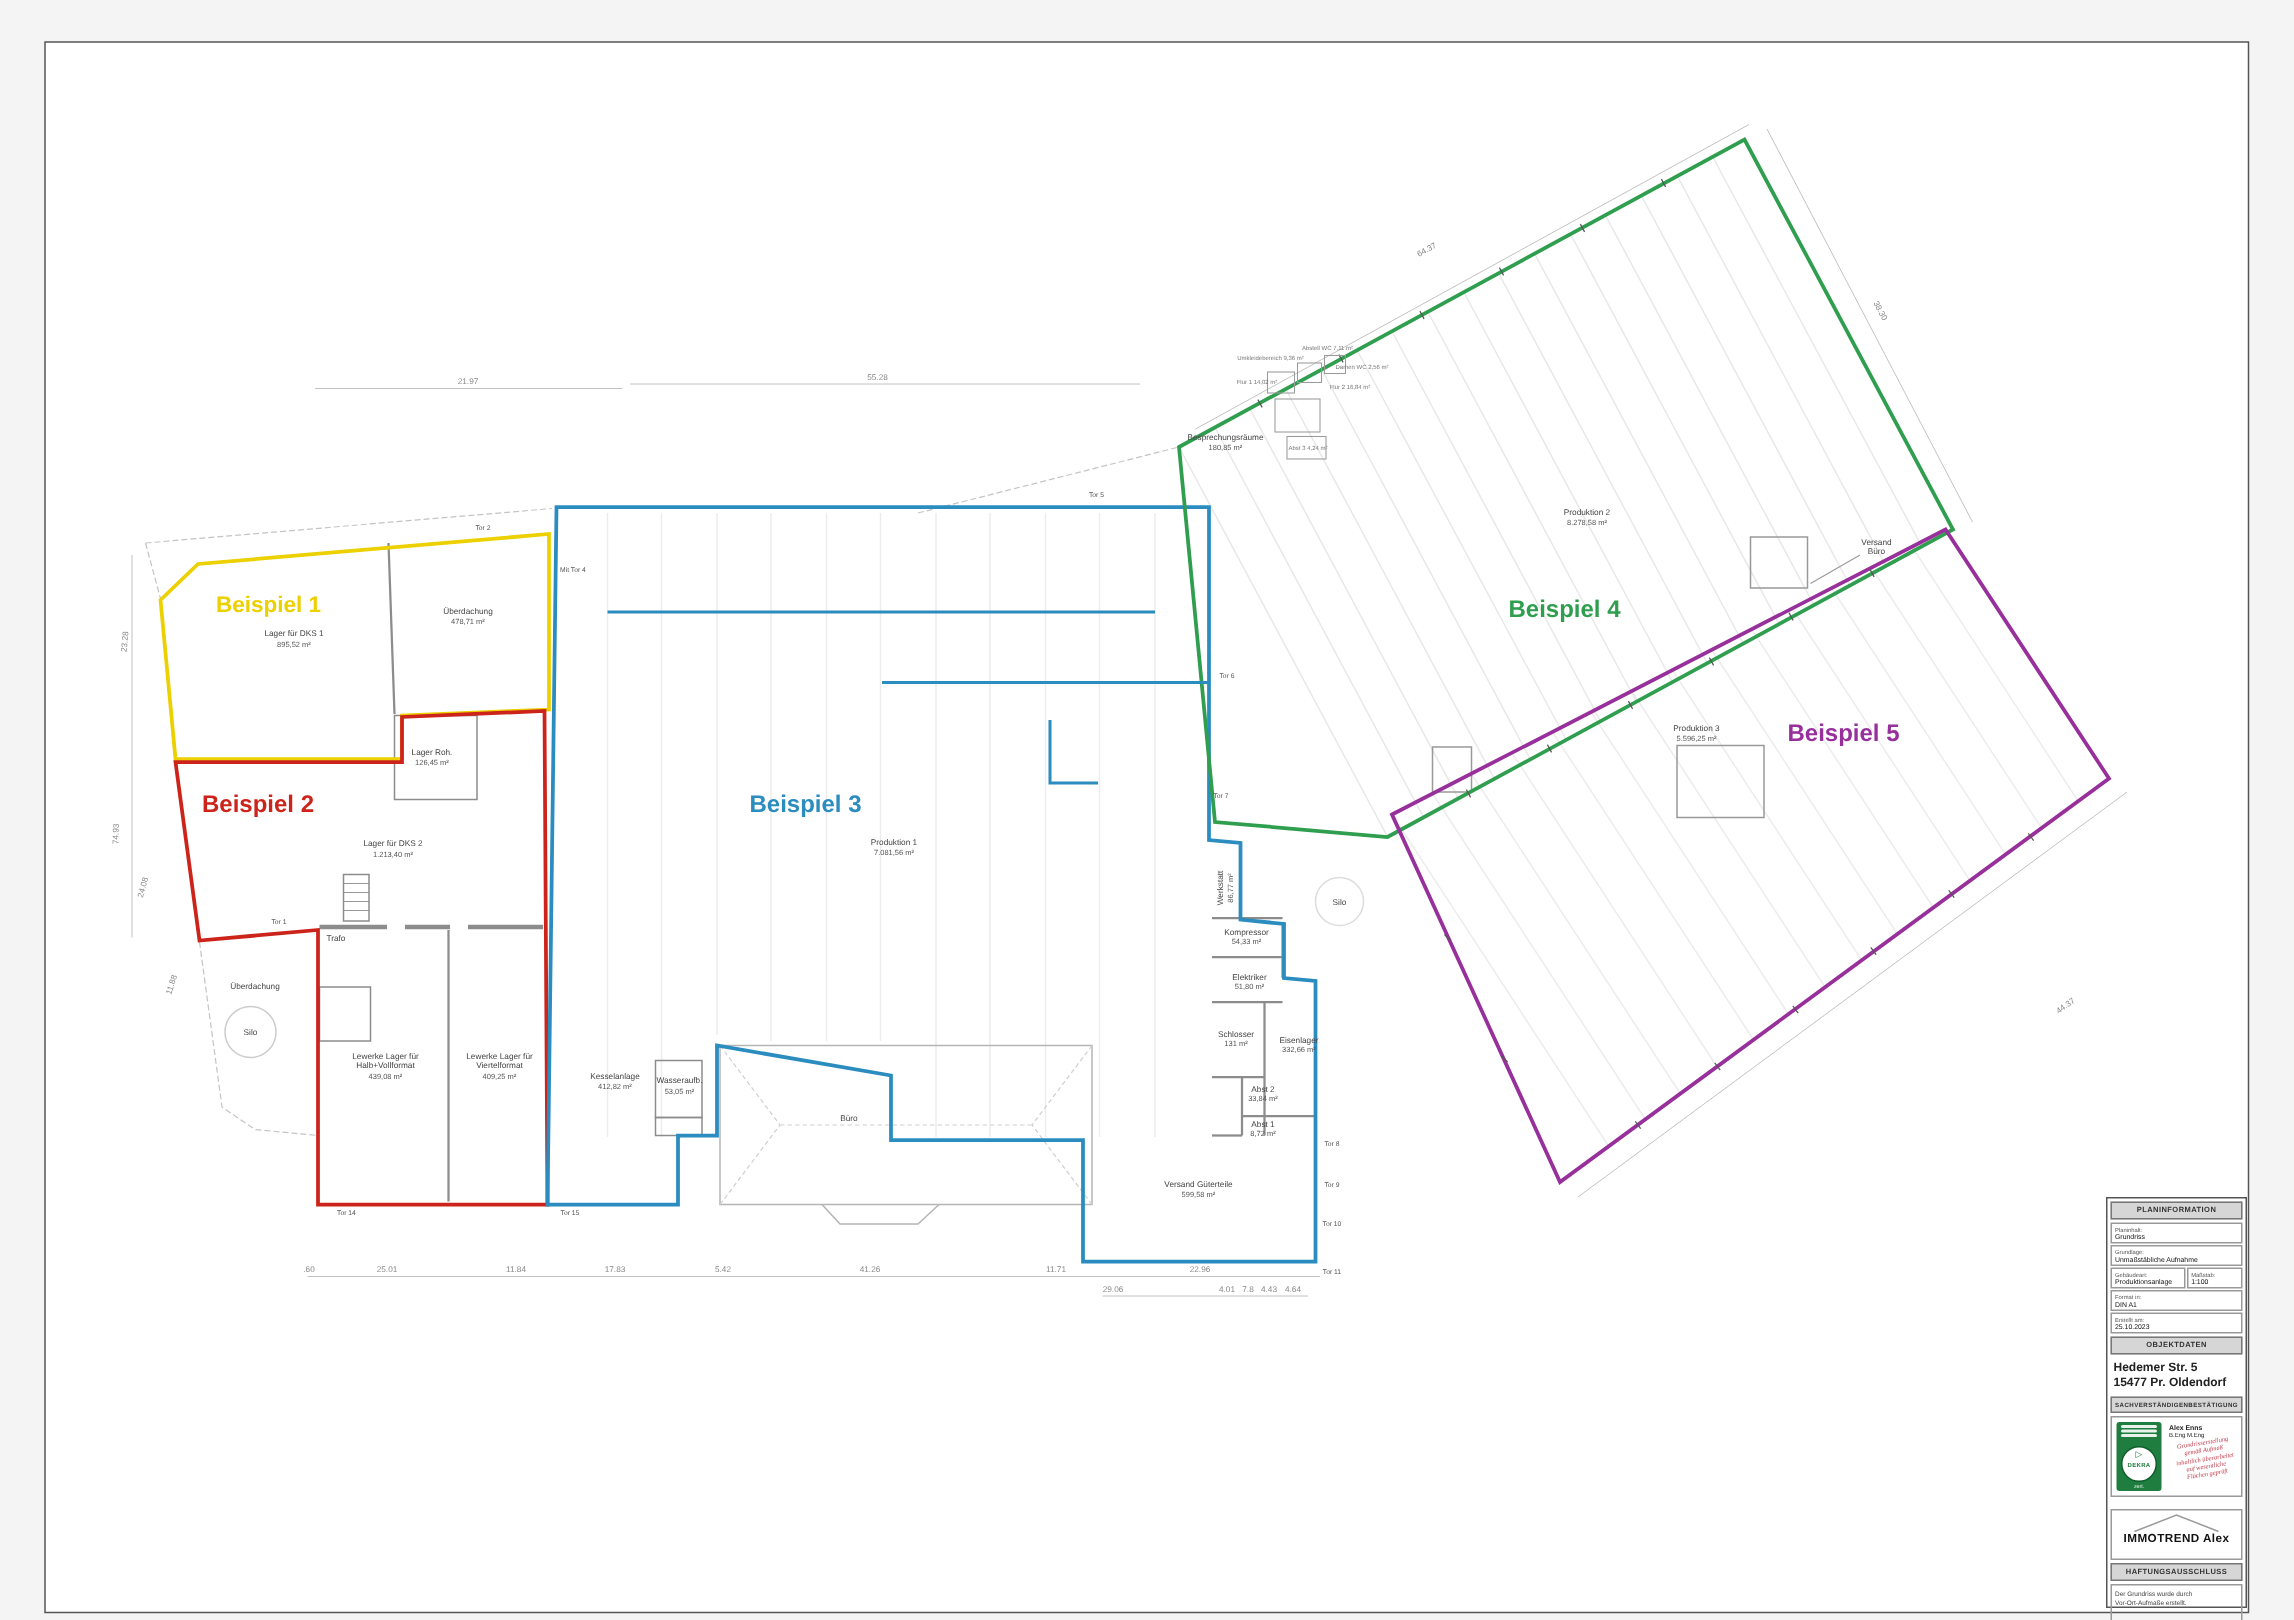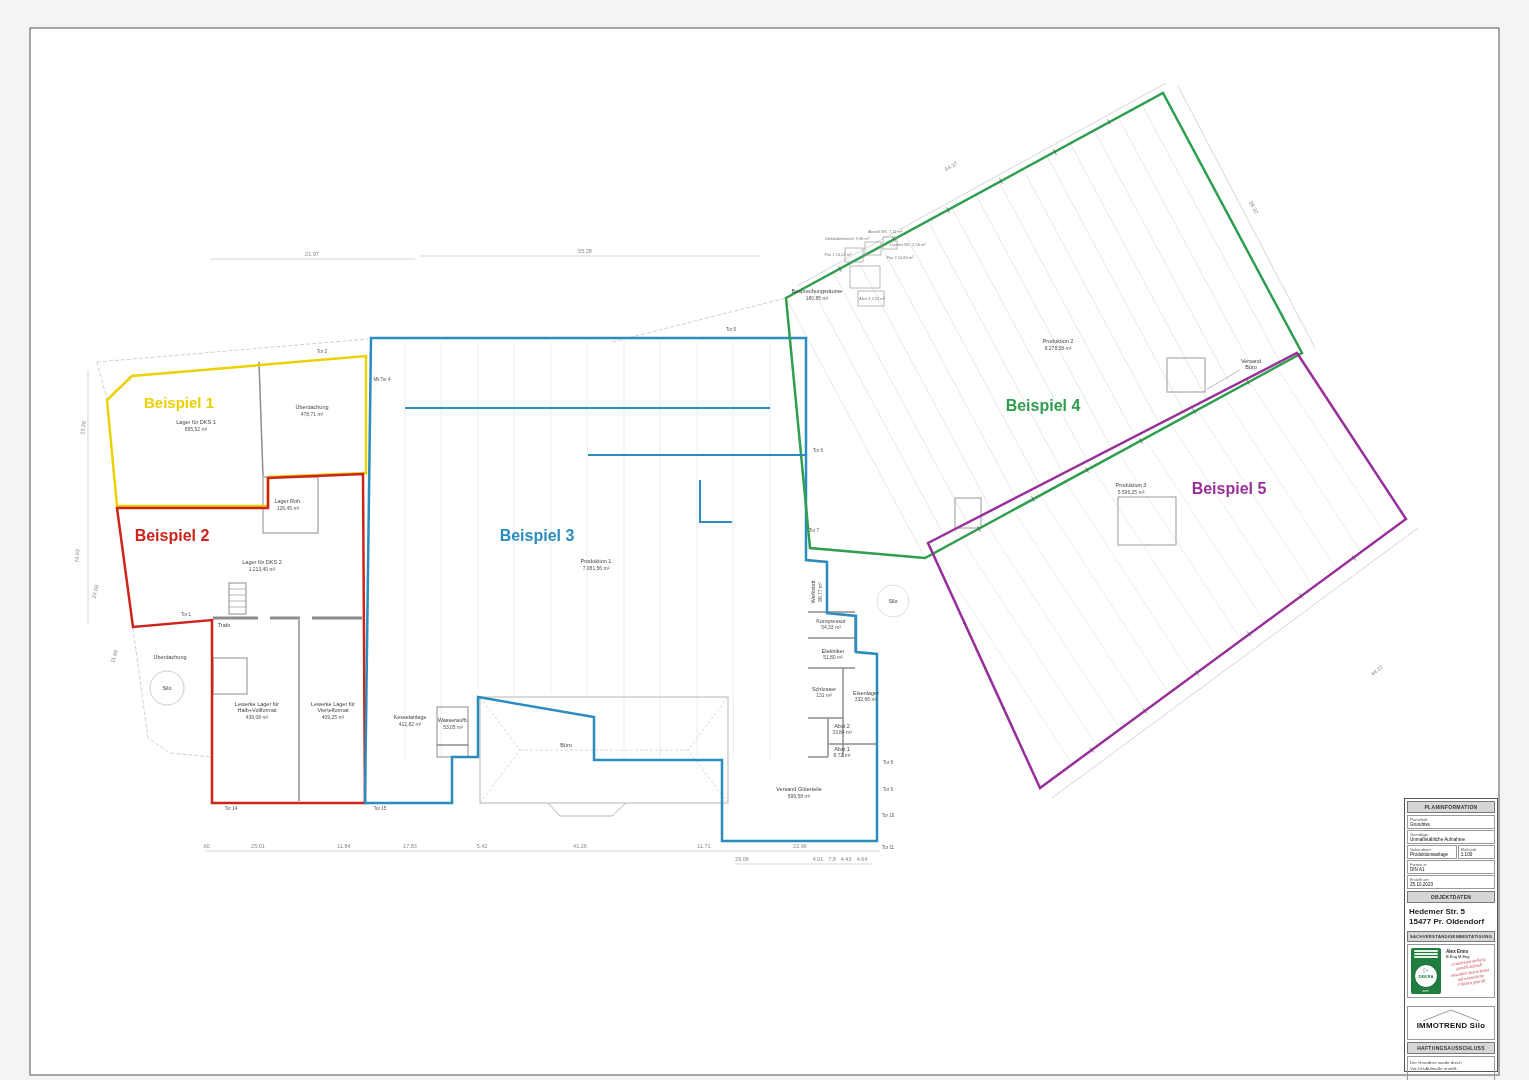--- a/index.html
+++ b/index.html
@@ -381,21 +381,21 @@
       <div>gemäß Aufmaß</div>
       <div>inhaltlich überarbeitet</div>
       <div>auf wesentliche</div>
       <div>Flächen geprüft</div>
     </div>
   </div>
   <div class="logo">
     <svg width="60" height="13">
       <polyline points="2,12 30,1 58,12" fill="none" stroke="#9a9a9a" stroke-width="1"></polyline>
     </svg>
-    <div class="nm">IMMOTREND Silo</div>
+    <div class="nm">IMMOTREND Alex</div>
   </div>
   <div class="tb-h">HAFTUNGSAUSSCHLUSS</div>
   <div class="disc">
     <div>Der Grundriss wurde durch</div>
     <div>Vor-Ort-Aufmaße erstellt.</div>
   </div>
 </div>
 </div>
 
 </body></html>

